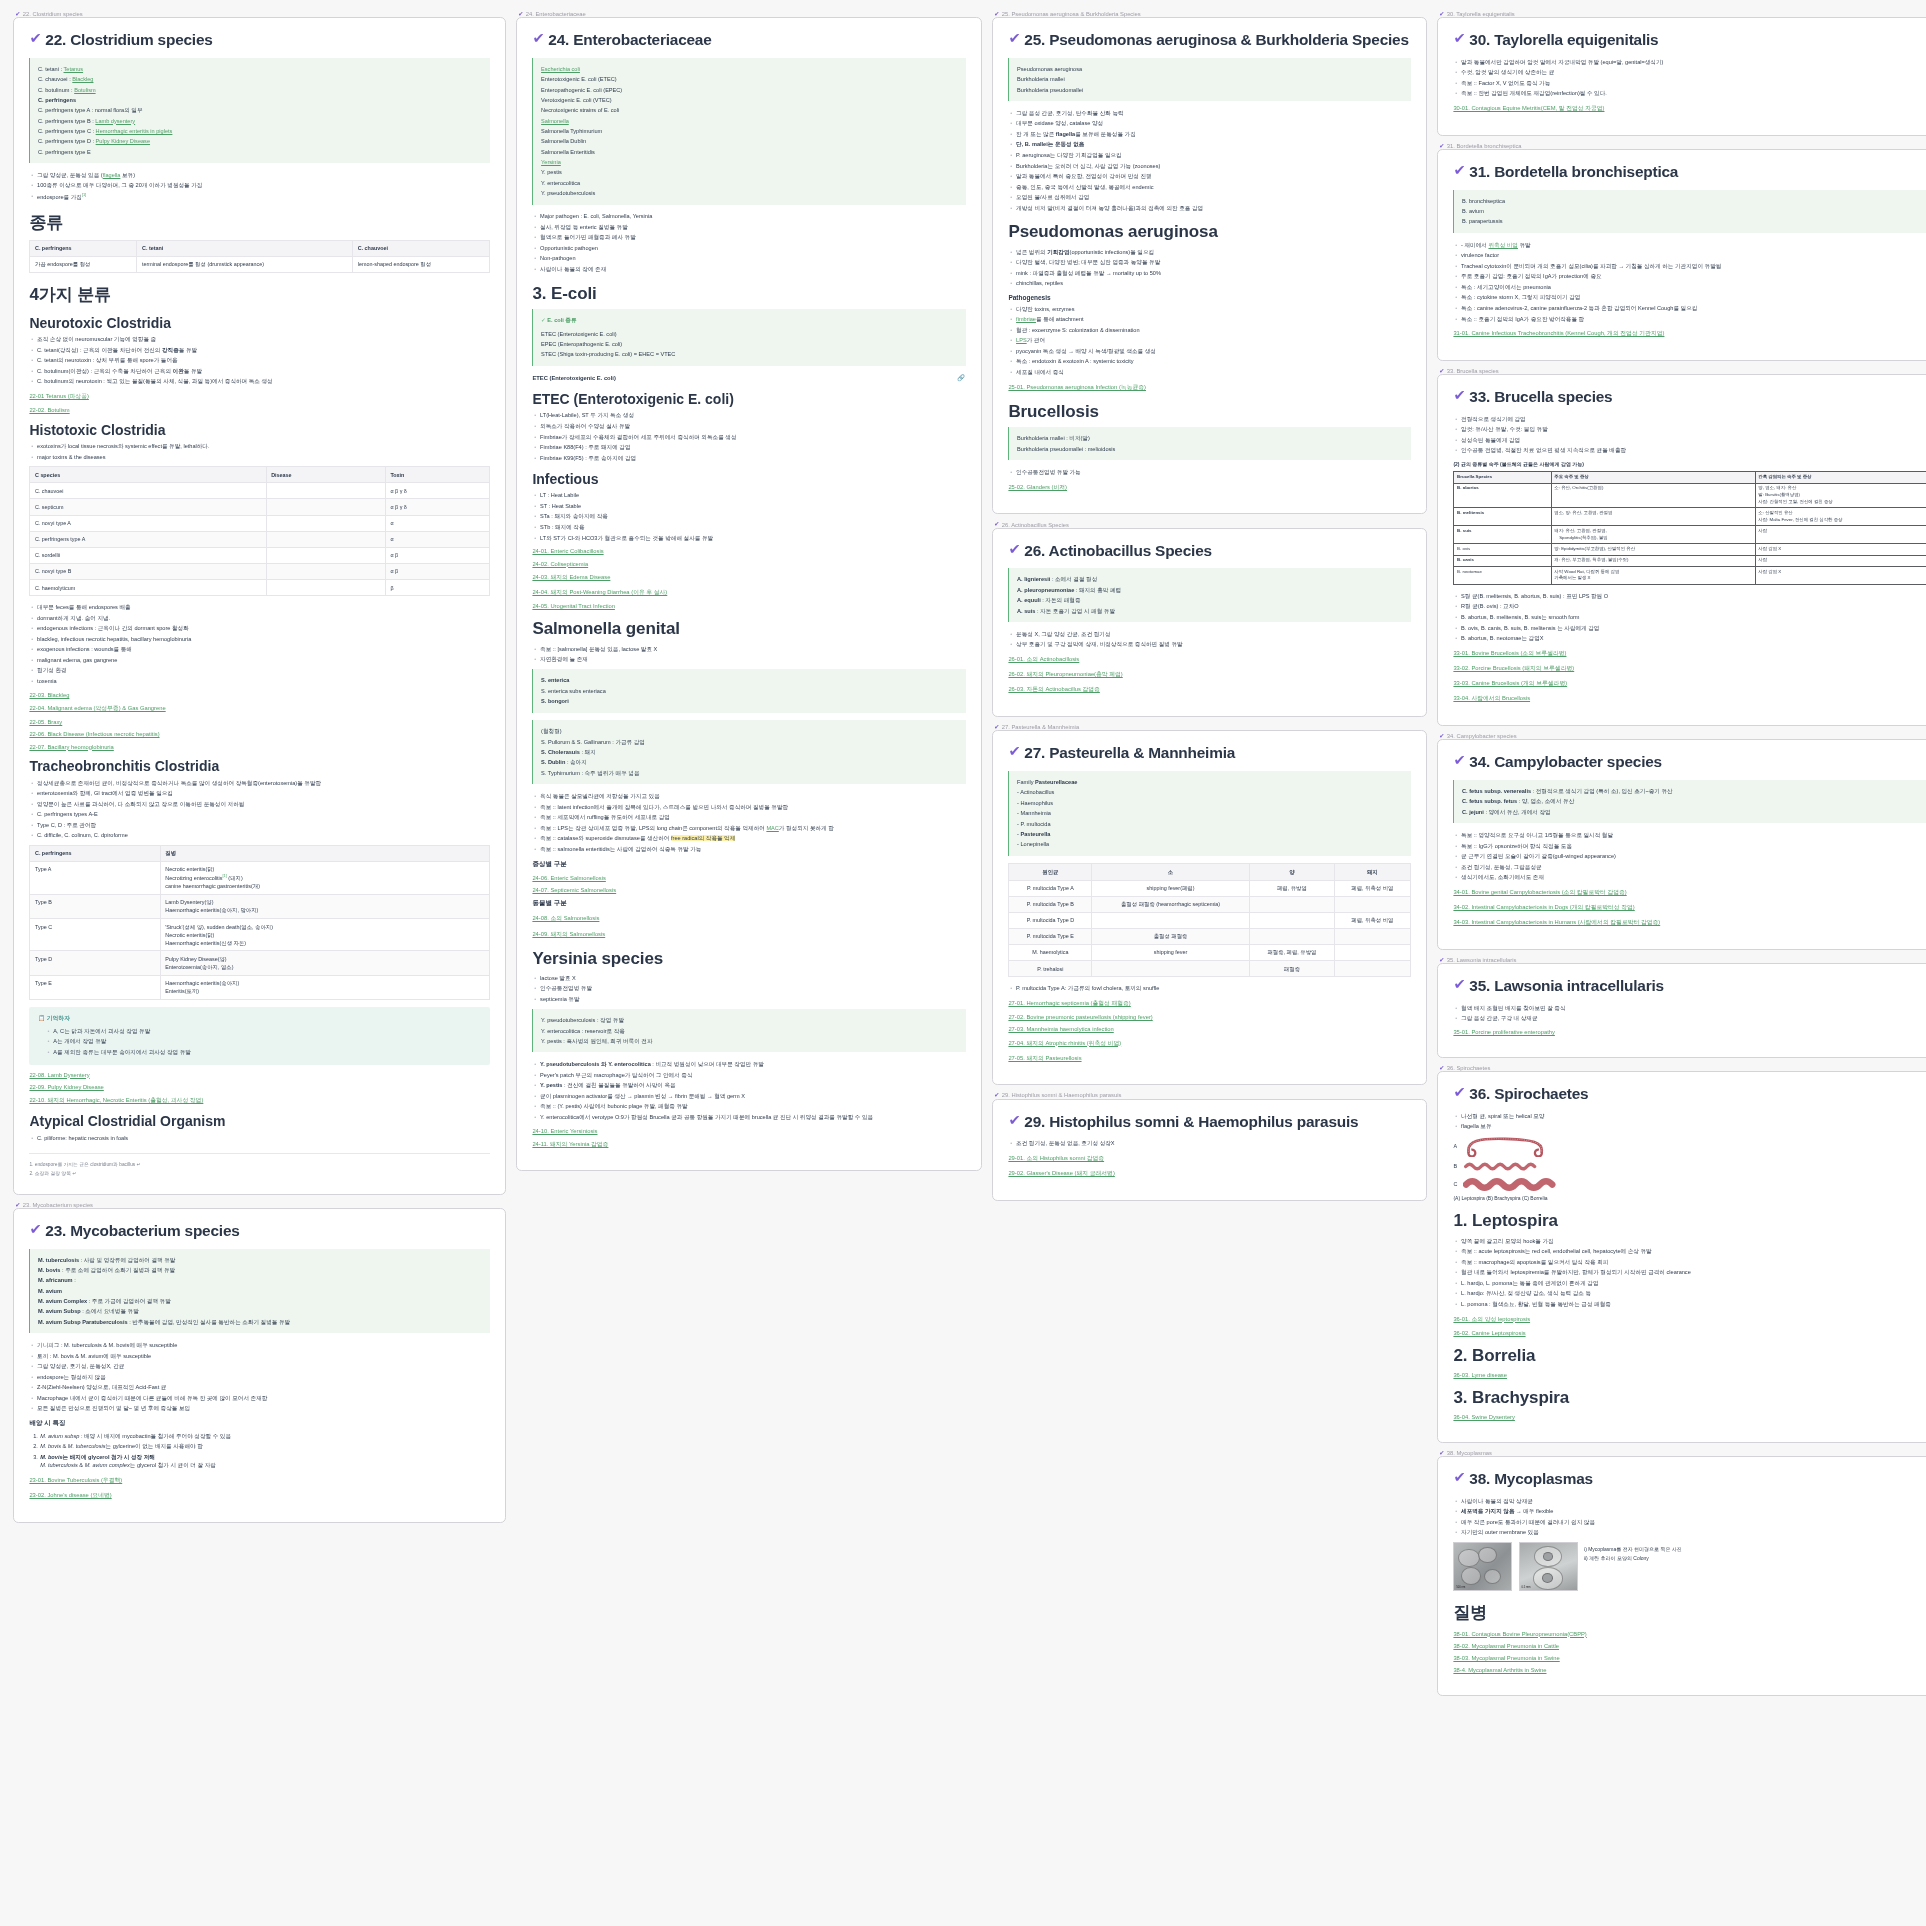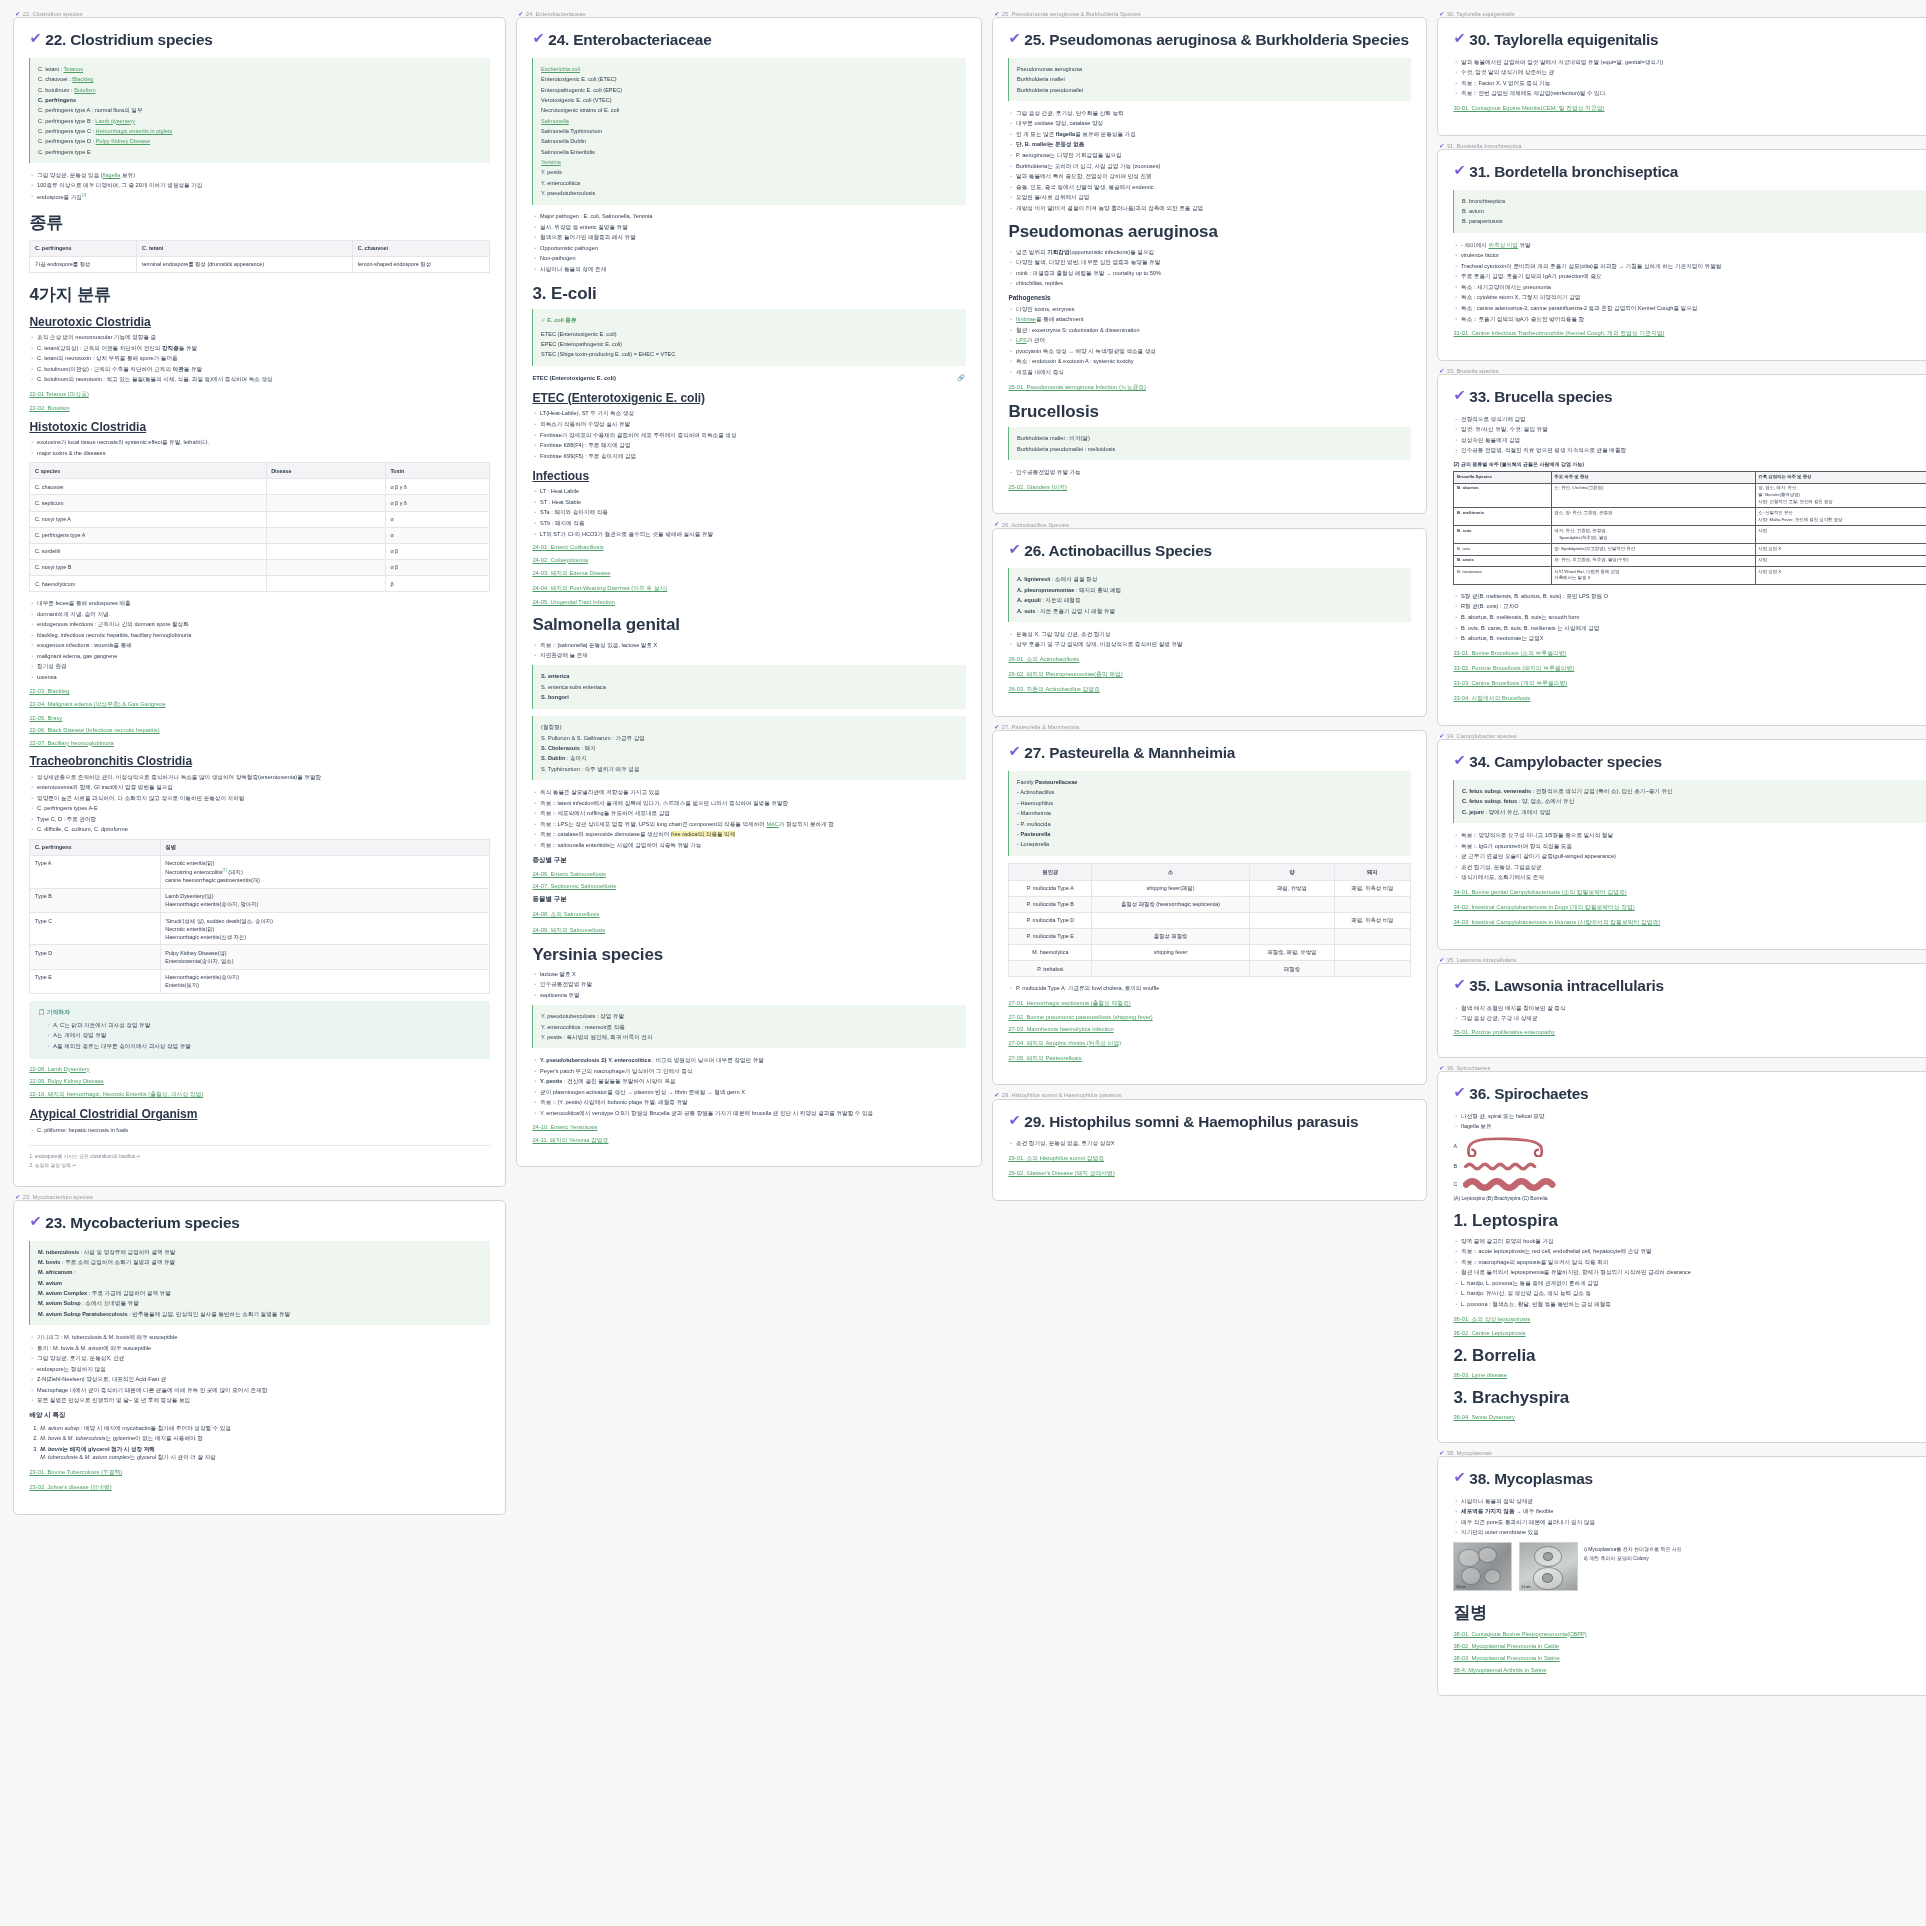--- a/index.html
+++ b/index.html
@@ -33,21 +33,21 @@
   }
 
   h1.sec {
     font-size: 15.4px; font-weight: 800; letter-spacing: -0.2px;
     line-height: 1.18; color: #2b3648; margin-bottom: 8.5px;
     display: flex; align-items: flex-start; gap: 3.9px;
   }
   h1.sec .ck { color: #7b5cd6; font-size: 14.6px; line-height: 1.05; flex: 0 0 auto; }
 
   h2.h { font-size: 17px; font-weight: 700; color: #2b3648; margin: 10px 0 5.4px; letter-spacing:-0.1px;}
-  h3.h { font-size: 12px; font-weight: 700; color: #2b3648; margin: 8.5px 0 4.6px; text-decoration: underline; }
+  h3.h { font-size: 14px; font-weight: 700; color: #2b3648; margin: 8.5px 0 4.6px; }
   h4.h { font-size: 6.5px; font-weight: 700; color: #2b3648; margin: 6.2px 0 3.5px; }
 
   .callout {
     background: #eef6ef; border-left: 1.9px solid #5eb47a;
     padding: 6.2px 7.7px; margin: 5.4px 0 7.7px; line-height: 1.85; font-size: 5.6px;
   }
   .callout .lnk { color: #4d9e66; text-decoration: underline; }
   .callout b { font-weight: 700; }
 
   .tipbox {

